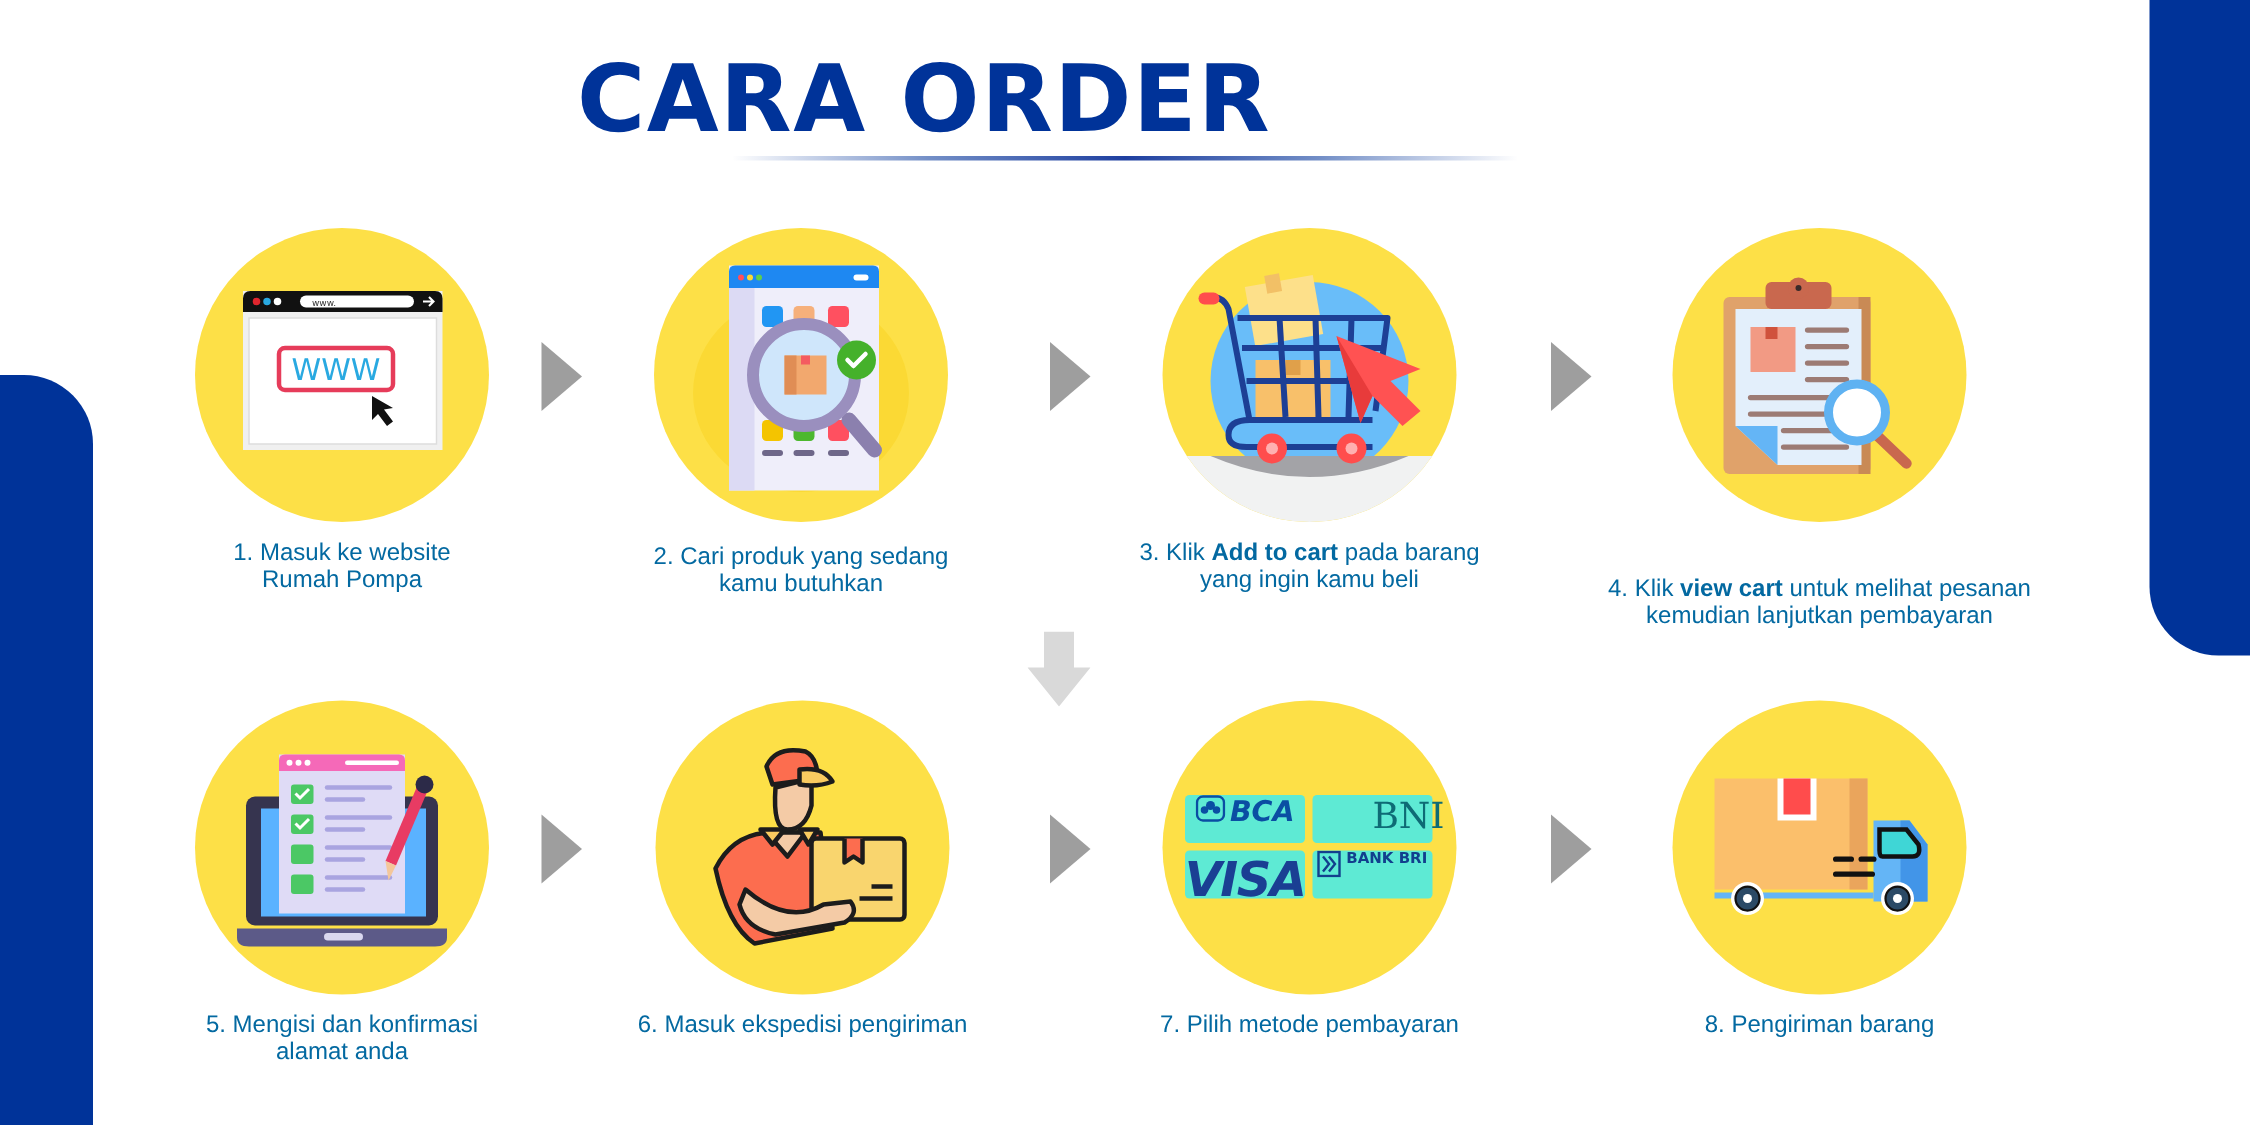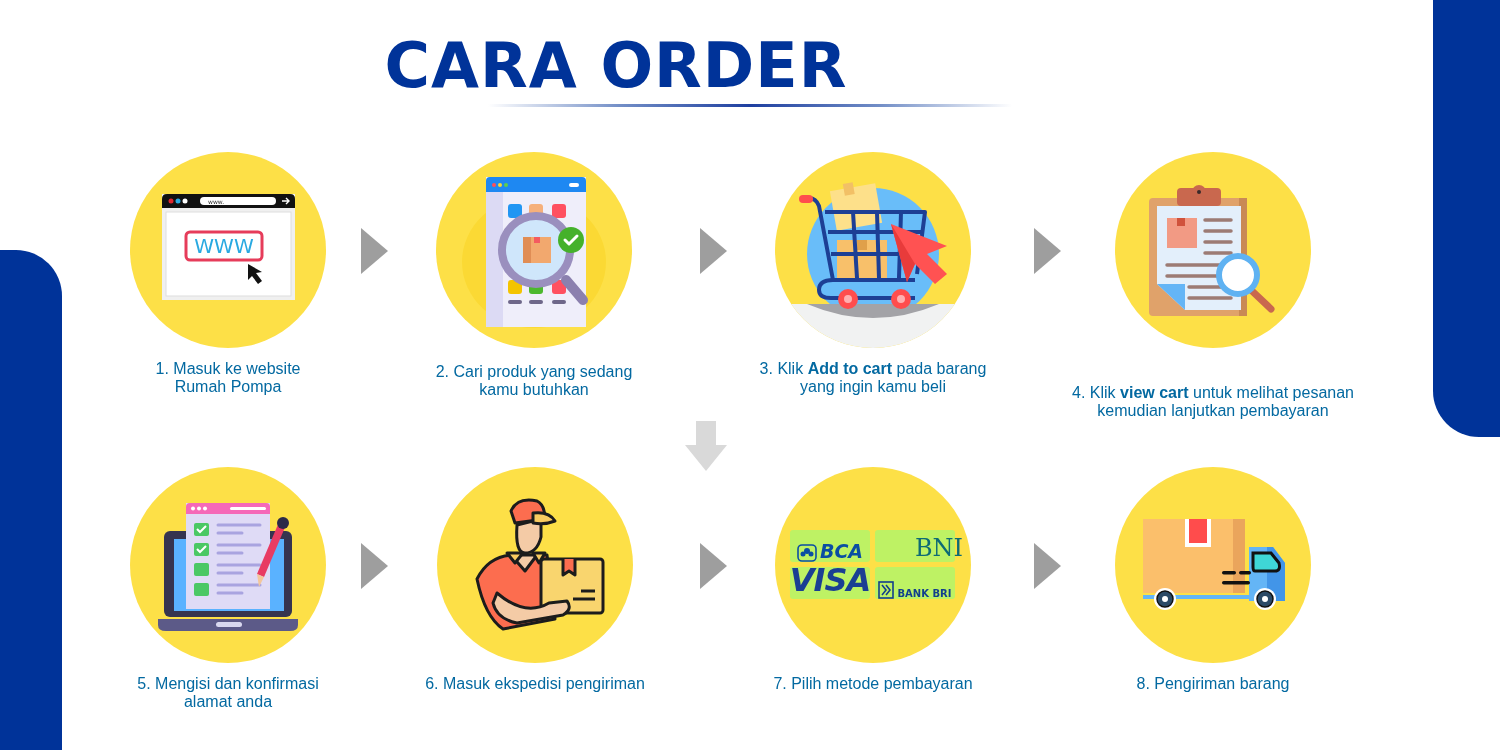--- a/index.html
+++ b/index.html
@@ -13,21 +13,21 @@
     .title-line { position: absolute; left: 488px; top: 104px; width: 524px; height: 3px;
       background: linear-gradient(to right, rgba(0,51,153,0) 0%, rgba(0,51,153,0.55) 25%, #1e3fa0 50%, rgba(0,51,153,0.55) 75%, rgba(0,51,153,0) 100%); }
     .circle { position: absolute; width: 196px; height: 196px; border-radius: 50%; background: #fde047; overflow: hidden; }
     .circle svg { position: absolute; left: 0; top: 0; width: 196px; height: 196px; }
     .caption { position: absolute; width: 340px; text-align: center; font-size: 16px; line-height: 18px; color: #0369a1; }
     .caption b { font-weight: bold; }
 
     .arrow-right { position: absolute; width: 0; height: 0; border-top: 23px solid transparent; border-bottom: 23px solid transparent; border-left: 27px solid #9e9e9e; }
     .arrow-down { position: absolute; left: 685px; top: 421px; width: 42px; height: 50px; }
 
-    .pay-tile { position: absolute; width: 80px; height: 32px; background: #bef264; border-radius: 3px; display: flex; align-items: flex-end; justify-content: center; }
+    .pay-tile { position: absolute; width: 80px; height: 32px; background: #5eead4; border-radius: 3px; display: flex; align-items: flex-start; justify-content: center; }
     .pay-bca { font-family: "DejaVu Sans", sans-serif; font-weight: bold; font-style: italic; font-size: 19px; color: #0a4ea3; }
     .pay-bni { font-family: "DejaVu Serif", serif; font-size: 24px; color: #0e6b75; }
     .pay-visa { font-family: "DejaVu Sans", sans-serif; font-weight: bold; font-style: italic; font-size: 32px; color: #1a3f93; letter-spacing: -1px; }
     .pay-bri { font-family: "DejaVu Sans", sans-serif; font-weight: bold; font-size: 10px; color: #123f8d; }
   </style>
 </head>
 <body>
 
 <div class="bar-right"></div>
 <div class="bar-left"></div>

